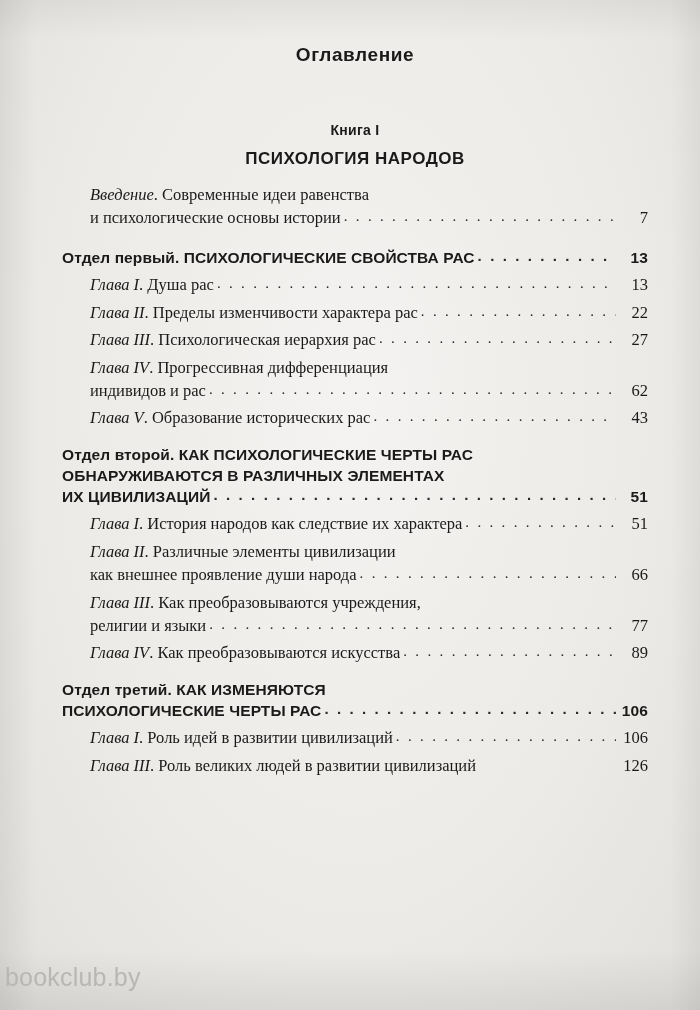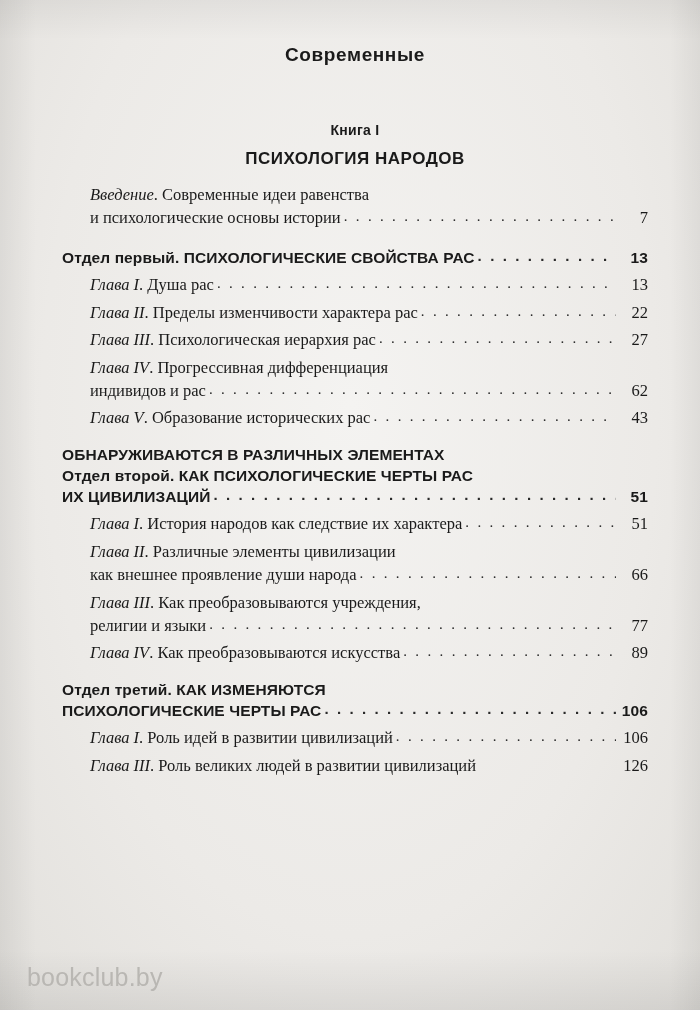--- a/index.html
+++ b/index.html
@@ -132,35 +132,35 @@
   }
   .chapter .em {
     font-style: italic;
   }
   .gap-top {
     margin-top: 14px;
   }
 
   .watermark {
     position: absolute;
-    left: 27px;
+    left: 5px;
     bottom: 18px;
     font-family: "Liberation Sans", sans-serif;
     font-size: 25px;
     color: #b9b7b3;
     letter-spacing: 0.2px;
   }
 </style>
 </head>
 <body>
 
 <div class="page">
   <div class="content">
 
-    <h1 class="doc-title">Современные</h1>
+    <h1 class="doc-title">Оглавление</h1>
 
     <div class="book-head">
       <div class="book-number">Книга I</div>
       <div class="book-name">ПСИХОЛОГИЯ НАРОДОВ</div>
     </div>
 
     <div id="entries">
         <div class="entry intro">
           <span class="lines">
             <div class="line">
@@ -228,25 +228,25 @@
             <div class="line">
               <span class="txt"><span class="em">Глава V</span><span>. Образование исторических рас</span></span>
               <span class="leader"></span>
               <span class="pg">43</span>
             </div>
           </span>
         </div>
         <div class="entry section gap-top">
           <span class="lines">
             <div class="line">
+              <span class="txt"><span>Отдел второй. КАК ПСИХОЛОГИЧЕСКИЕ ЧЕРТЫ РАС</span></span>
+              <span class="nolead"></span>
+            </div>
+            <div class="line">
               <span class="txt"><span>ОБНАРУЖИВАЮТСЯ В РАЗЛИЧНЫХ ЭЛЕМЕНТАХ</span></span>
-              <span class="nolead"></span>
-            </div>
-            <div class="line">
-              <span class="txt"><span>Отдел второй. КАК ПСИХОЛОГИЧЕСКИЕ ЧЕРТЫ РАС</span></span>
               <span class="nolead"></span>
             </div>
             <div class="line">
               <span class="txt"><span>ИХ ЦИВИЛИЗАЦИЙ</span></span>
               <span class="leader"></span>
               <span class="pg">51</span>
             </div>
           </span>
         </div>
         <div class="entry chapter">

